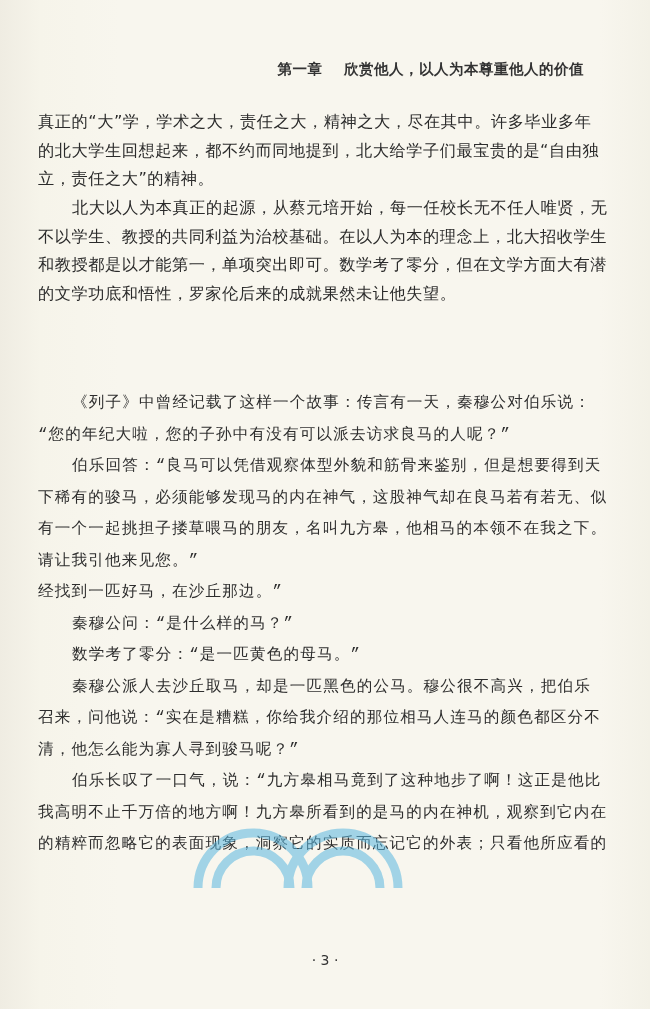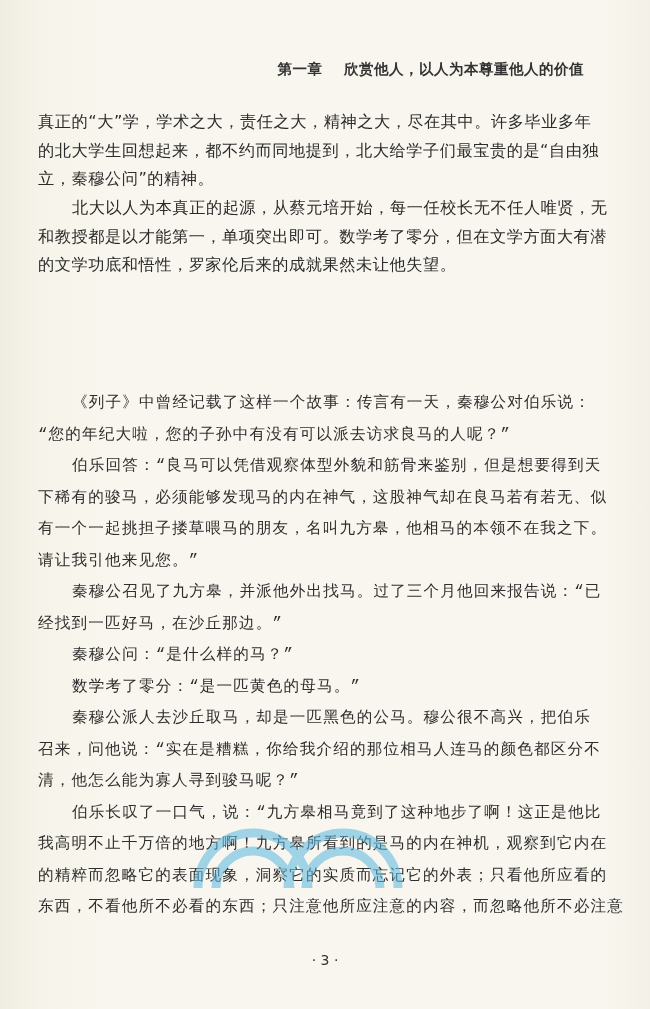--- a/index.html
+++ b/index.html
@@ -64,60 +64,59 @@
 
   <div class="running-head">
     <span class="chap">第一章</span>
     <span>欣赏他人，以人为本尊重他人的价值</span>
   </div>
 
   <div class="block block-a sans">
     <p class="para">
       <span class="line">真正的“大”学，学术之大，责任之大，精神之大，尽在其中。许多毕业多年</span>
       <span class="line">的北大学生回想起来，都不约而同地提到，北大给学子们最宝贵的是“自由独</span>
-      <span class="line">立，秦穆公问”的精神。</span>
+      <span class="line">立，责任之大”的精神。</span>
     </p>
     <p class="para">
       <span class="line indent">北大以人为本真正的起源，从蔡元培开始，每一任校长无不任人唯贤，无</span>
+      <span class="line">不以学生、教授的共同利益为治校基础。在以人为本的理念上，北大招收学生</span>
       <span class="line">和教授都是以才能第一，单项突出即可。数学考了零分，但在文学方面大有潜</span>
       <span class="line">的文学功底和悟性，罗家伦后来的成就果然未让他失望。</span>
     </p>
   </div>
 
   <div class="block block-b kai">
     <p class="para">
       <span class="line indent">《列子》中曾经记载了这样一个故事：传言有一天，秦穆公对伯乐说：</span>
       <span class="line">“您的年纪大啦，您的子孙中有没有可以派去访求良马的人呢？”</span>
     </p>
     <p class="para">
       <span class="line indent">伯乐回答：“良马可以凭借观察体型外貌和筋骨来鉴别，但是想要得到天</span>
       <span class="line">下稀有的骏马，必须能够发现马的内在神气，这股神气却在良马若有若无、似</span>
       <span class="line">有一个一起挑担子搂草喂马的朋友，名叫九方皋，他相马的本领不在我之下。</span>
       <span class="line">请让我引他来见您。”</span>
     </p>
     <p class="para">
-      <span class="line indent">秦穆公召见了九方皋，并派他外出找马。过了三个月他回来报告说：“已</span>
       <span class="line">经找到一匹好马，在沙丘那边。”</span>
     </p>
     <p class="para">
       <span class="line indent">秦穆公问：“是什么样的马？”</span>
     </p>
     <p class="para">
       <span class="line indent">数学考了零分：“是一匹黄色的母马。”</span>
     </p>
     <p class="para">
       <span class="line indent">秦穆公派人去沙丘取马，却是一匹黑色的公马。穆公很不高兴，把伯乐</span>
       <span class="line">召来，问他说：“实在是糟糕，你给我介绍的那位相马人连马的颜色都区分不</span>
       <span class="line">清，他怎么能为寡人寻到骏马呢？”</span>
     </p>
     <p class="para">
       <span class="line indent">伯乐长叹了一口气，说：“九方皋相马竟到了这种地步了啊！这正是他比</span>
       <span class="line">我高明不止千万倍的地方啊！九方皋所看到的是马的内在神机，观察到它内在</span>
       <span class="line">的精粹而忽略它的表面现象，洞察它的实质而忘记它的外表；只看他所应看的</span>
-      <span class="line">东西，不看他所不必看的东西；只注意他所应注意的内容，而忽略他所不必注意</span>
     </p>
   </div>
 
   <svg class="watermark" viewBox="0 0 240 80" xmlns="http://www.w3.org/2000/svg">
     <g fill="none" stroke="#5bb8e0" stroke-width="9">
       <path d="M10 80 A55 55 0 0 1 120 80"></path>
       <path d="M28 80 A37 37 0 0 1 102 80"></path>
       <path d="M100 80 A55 55 0 0 1 210 80"></path>
       <path d="M118 80 A37 37 0 0 1 192 80"></path>
     </g>

